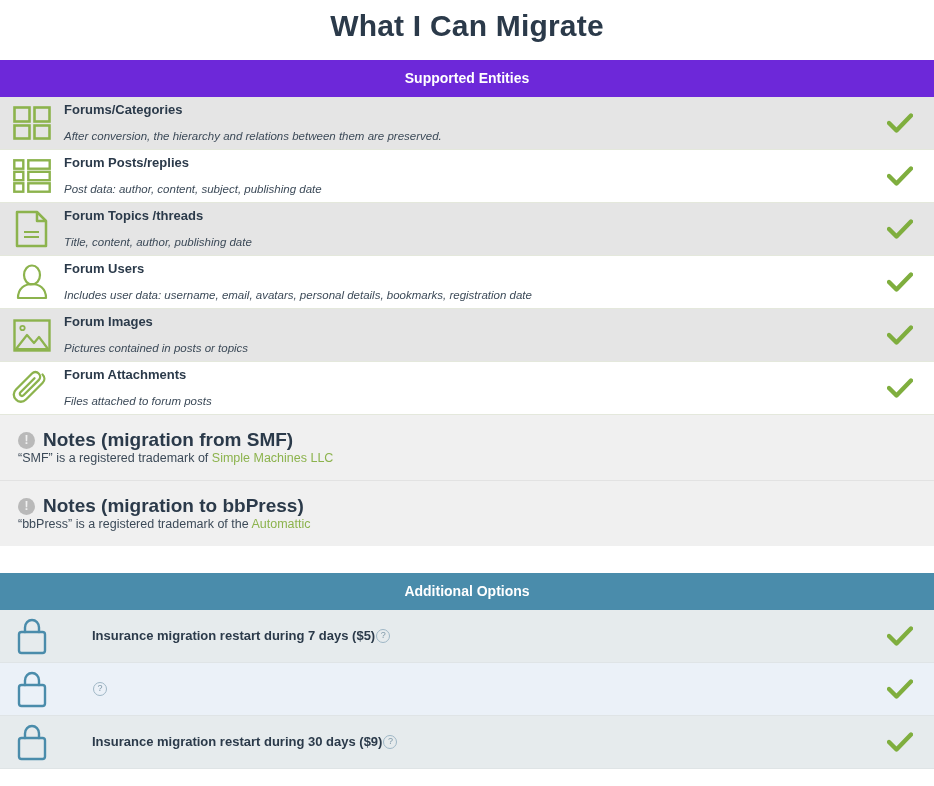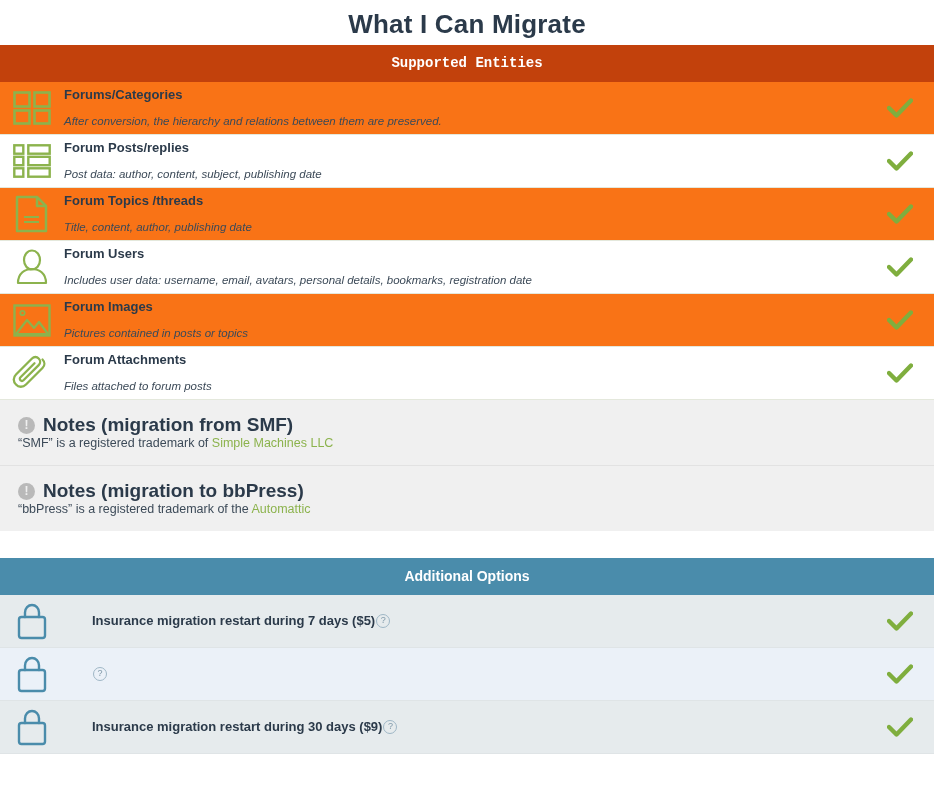--- a/index.html
+++ b/index.html
@@ -11,54 +11,54 @@
     width: 934px;
     height: 786px;
     font-family: "Liberation Sans", sans-serif;
     color: #2f3c4a;
     overflow: hidden;
   }
 
   
   .page-title {
     text-align: center;
-    font-size: 26px;
+    font-size: 30px;
     font-weight: bold;
     color: #2b3a4a;
     letter-spacing: 0.2px;
     line-height: 1;
     padding: 11px 0 0 0;
     margin: 0;
-    height: 45px;
+    height: 60px;
     box-sizing: border-box;
   }
 
   
   .section-bar {
     height: 37px;
     line-height: 37px;
     text-align: center;
     color: #ffffff;
     font-size: 14px;
     font-weight: bold;
   }
-  .section-bar.green { background: #c2410c; font-family: Liberation Mono, monospace; }
+  .section-bar.green { background: #6d28d9; }
   .section-bar.blue  { background: #4a8cab; }
 
   
   .rows { width: 100%; }
   .row {
     position: relative;
     display: flex;
     align-items: center;
     height: 53px;
     box-sizing: border-box;
     border-bottom: 1px solid #e4e8dc;
   }
-  .row.alt-green-a { background: #f97316; justify-content: space-between; }
+  .row.alt-green-a { background: #e5e5e5; justify-content: space-between; }
   .row.alt-green-b { background: #ffffff; }
 
   .row-icon {
     width: 64px;
     min-width: 64px;
     display: flex;
     align-items: center;
     justify-content: center;
   }
   .row-text {

